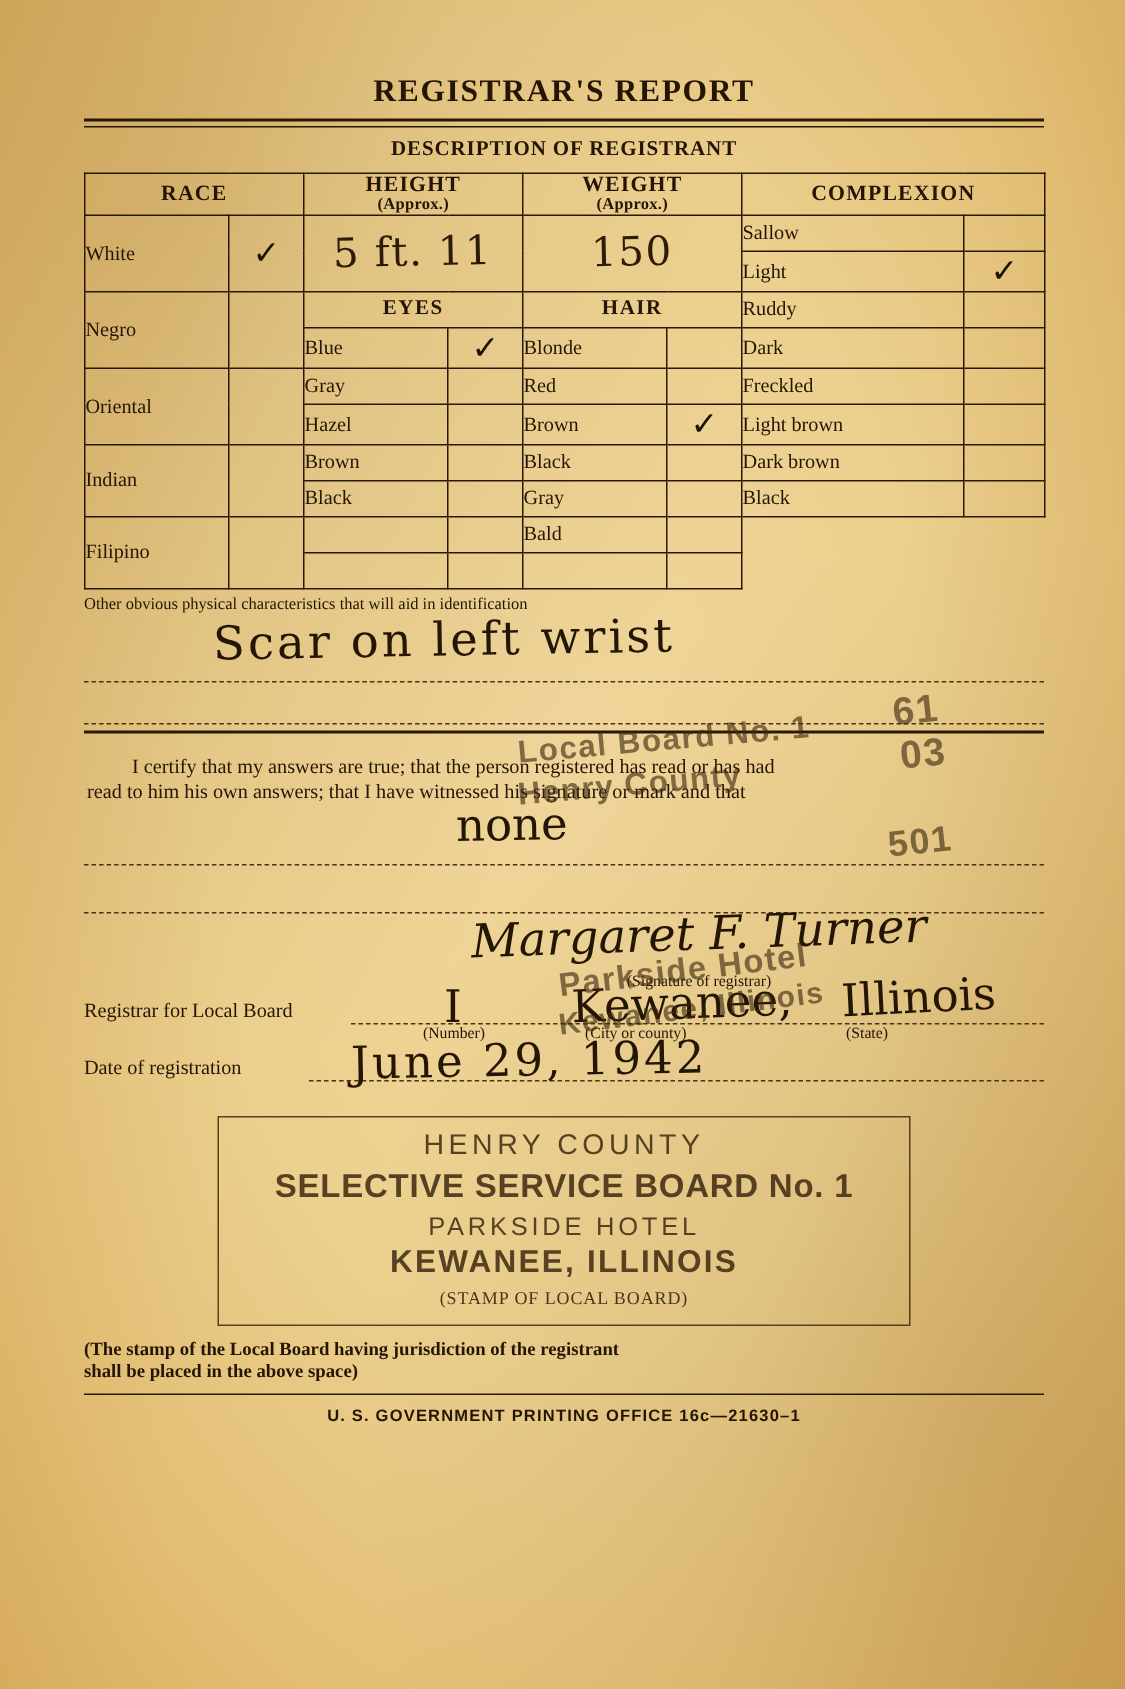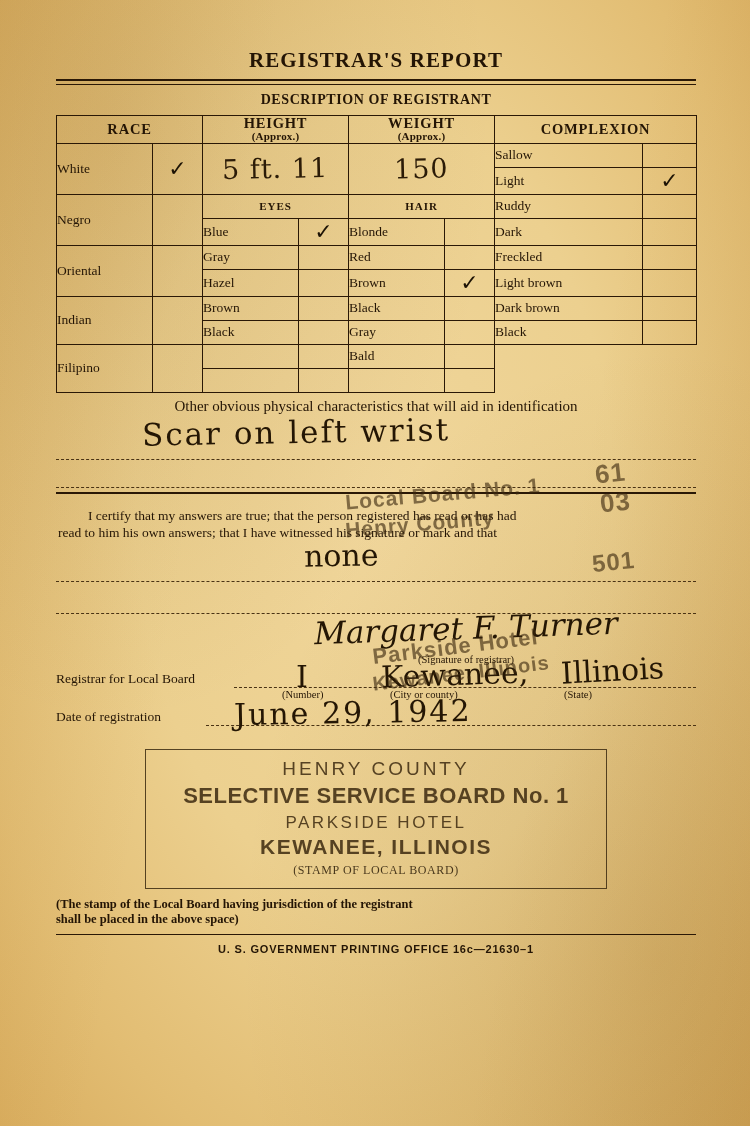--- a/index.html
+++ b/index.html
@@ -102,33 +102,33 @@
     font-family: "DejaVu Serif", serif;
     color: #2b1b07;
     font-size: 27px;
     letter-spacing: 1px;
     transform: rotate(-1.2deg);
     display: inline-block;
   }
   .subhdr {
     text-align: center;
     font-weight: bold;
-    font-size: 11px;
+    font-size: 14px;
     letter-spacing: 1px;
     padding: 4px 0;
   }
 
   
   .thick-rule {
     border-top: 2px solid #2a1806;
     margin-top: 4px;
   }
   .note {
-    font-size: 15px;
-    text-align: center;
+    font-size: 11px;
+    text-align: left;
     padding: 4px 0 2px 0;
     line-height: 1.25;
   }
   .cert {
     font-size: 13.5px;
     line-height: 1.3;
     padding: 13px 2px 2px 2px;
     text-align: justify;
   }
   .cert .indent { display: inline-block; width: 30px; }

